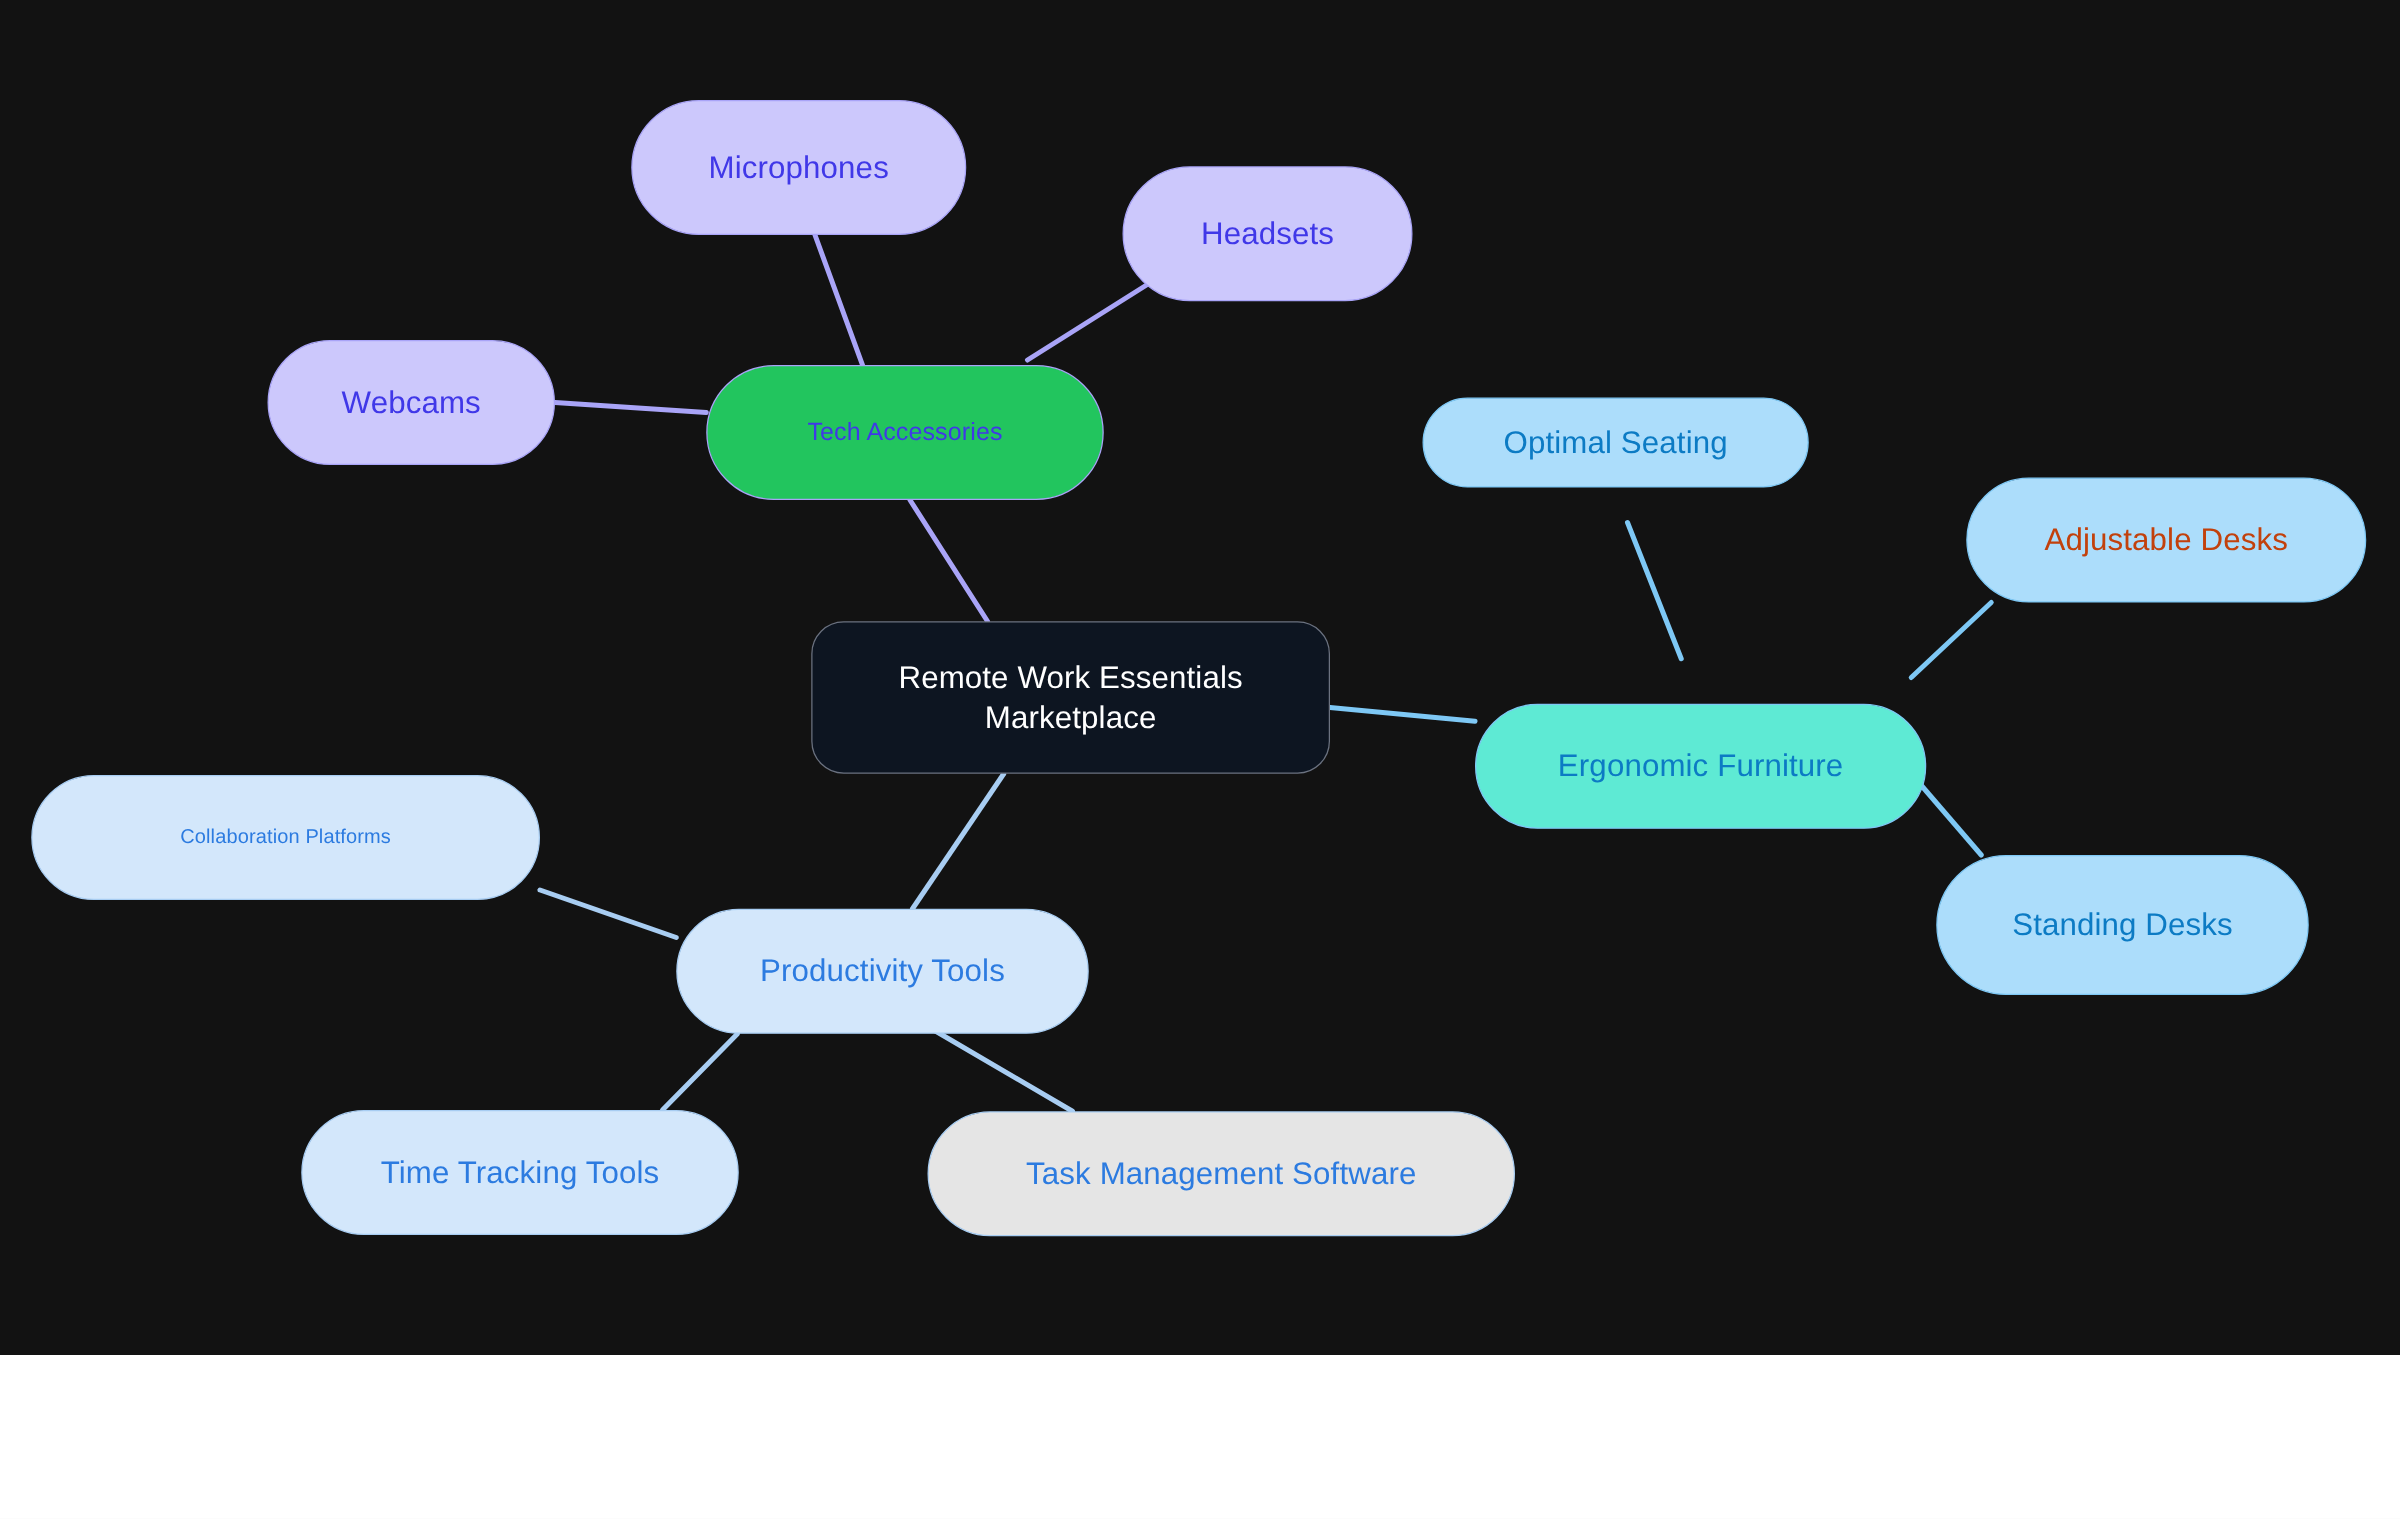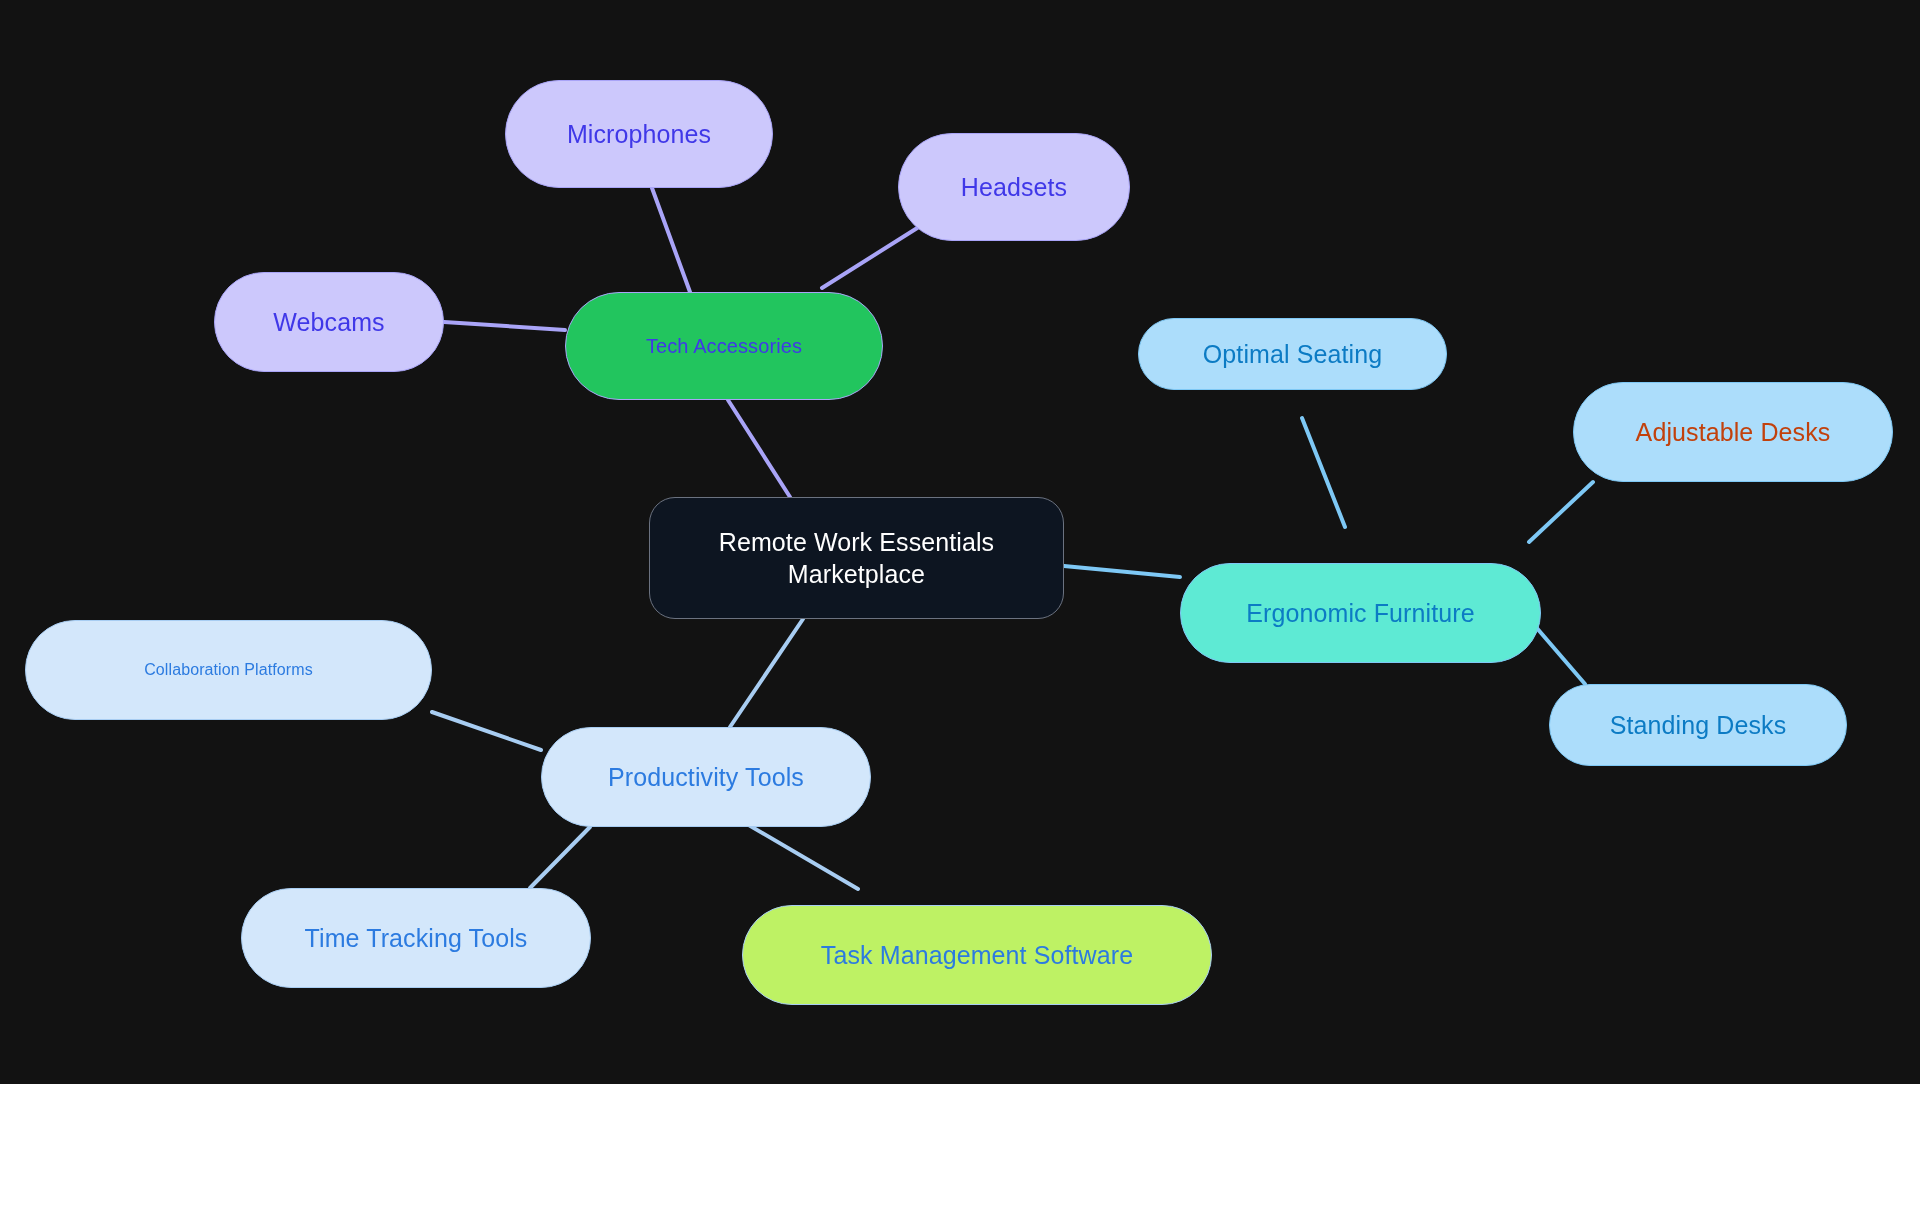--- a/index.html
+++ b/index.html
@@ -77,23 +77,23 @@
   <div id="node-layer">
       <div class="node root" style="left: 649px; top: 497px; width: 415px; height: 122px; background: rgb(13, 21, 33); color: rgb(255, 255, 255); border: 1.5px solid rgb(107, 114, 128); font-size: 25px;">Remote Work Essentials
 Marketplace</div>
       <div class="node" style="left: 565px; top: 292px; width: 318px; height: 108px; background: #22c55e; color: rgb(64, 56, 232); border: 1.5px solid rgb(169, 164, 247); font-size: 20px;">Tech Accessories</div>
       <div class="node" style="left: 505px; top: 80px; width: 268px; height: 108px; background: rgb(204, 200, 252); color: rgb(64, 56, 232); border: 1.5px solid rgb(169, 164, 247); font-size: 25px;">Microphones</div>
       <div class="node" style="left: 898px; top: 133px; width: 232px; height: 108px; background: rgb(204, 200, 252); color: rgb(64, 56, 232); border: 1.5px solid rgb(169, 164, 247); font-size: 25px;">Headsets</div>
       <div class="node" style="left: 214px; top: 272px; width: 230px; height: 100px; background: rgb(204, 200, 252); color: rgb(64, 56, 232); border: 1.5px solid rgb(169, 164, 247); font-size: 25px;">Webcams</div>
       <div class="node" style="left: 1180px; top: 527px; width: 361px; height: 100px; background: #5eead4; color: rgb(12, 123, 196); border: 1.5px solid rgb(126, 200, 245); font-size: 25px; margin-top: 36px;">Ergonomic Furniture</div>
       <div class="node" style="left: 1138px; top: 318px; width: 309px; height: 72px; background: rgb(172, 221, 251); color: rgb(12, 123, 196); border: 1.5px solid rgb(126, 200, 245); font-size: 25px;">Optimal Seating</div>
       <div class="node" style="left: 1573px; top: 382px; width: 320px; height: 100px; background: rgb(172, 221, 251); color: #c2410c; border: 1.5px solid rgb(126, 200, 245); font-size: 25px;">Adjustable Desks</div>
-      <div class="node" style="left: 1549px; top: 684px; width: 298px; height: 82px; background: rgb(172, 221, 251); color: rgb(12, 123, 196); border: 1.5px solid rgb(126, 200, 245); font-size: 25px;">Standing Desks</div>
+      <div class="node" style="left: 1549px; top: 684px; width: 298px; height: 112px; background: rgb(172, 221, 251); color: rgb(12, 123, 196); border: 1.5px solid rgb(126, 200, 245); font-size: 25px;">Standing Desks</div>
       <div class="node" style="left: 541px; top: 727px; width: 330px; height: 100px; background: rgb(211, 231, 251); color: rgb(44, 123, 224); border: 1.5px solid rgb(168, 205, 242); font-size: 25px;">Productivity Tools</div>
       <div class="node" style="left: 25px; top: 620px; width: 407px; height: 100px; background: rgb(211, 231, 251); color: rgb(44, 123, 224); border: 1.5px solid rgb(168, 205, 242); font-size: 16px;">Collaboration Platforms</div>
       <div class="node" style="left: 241px; top: 888px; width: 350px; height: 100px; background: rgb(211, 231, 251); color: rgb(44, 123, 224); border: 1.5px solid rgb(168, 205, 242); font-size: 25px;">Time Tracking Tools</div>
-      <div class="node" style="left: 742px; top: 889px; width: 470px; height: 100px; background: #bef264; color: rgb(44, 123, 224); border: 1.5px solid rgb(168, 205, 242); font-size: 25px; margin-top: 16px;">Task Management Software</div>
+      <div class="node" style="left: 742px; top: 889px; width: 470px; height: 100px; background: #e5e5e5; color: rgb(44, 123, 224); border: 1.5px solid rgb(168, 205, 242); font-size: 25px;">Task Management Software</div>
     </div>
 </div>
 
 <div id="footer">
   
 </div>
 
 </body></html>

